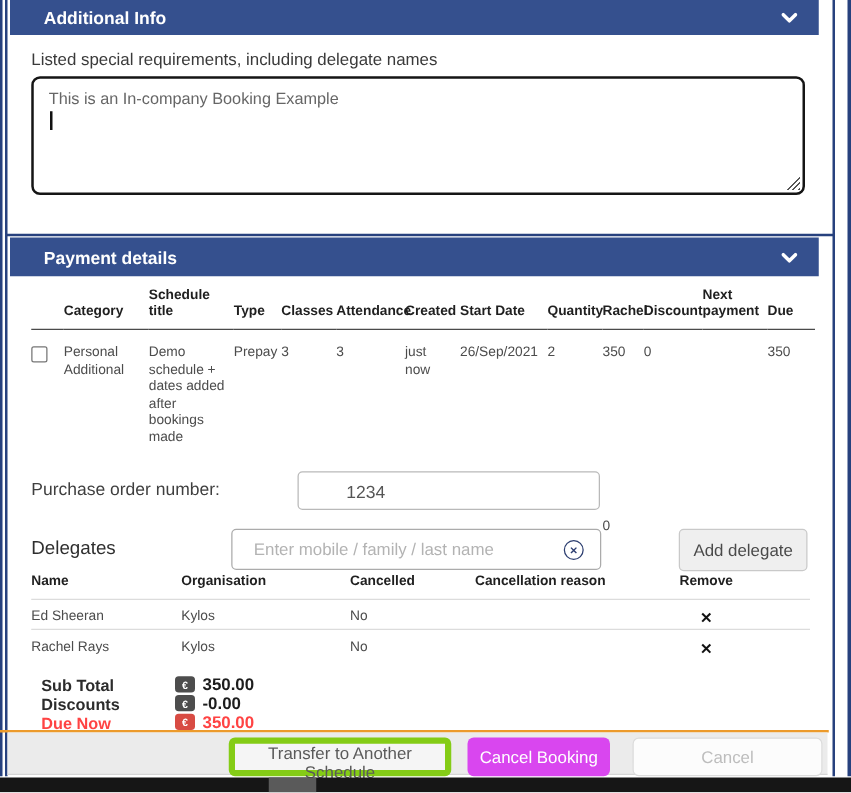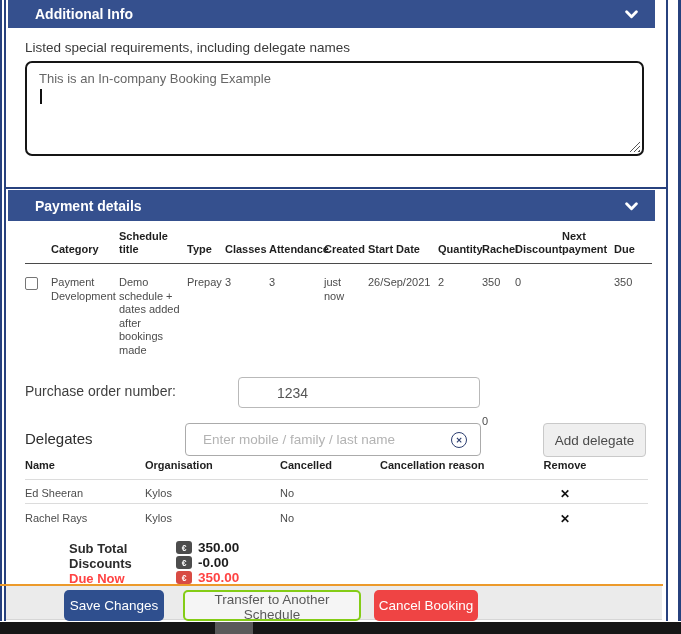--- a/index.html
+++ b/index.html
@@ -60,38 +60,38 @@
 
   .dg-head span, .dg-row span { position:absolute; white-space:nowrap; }
   .dg-head { position:absolute; left:0; width:681px; font-size:11px; font-weight:bold; color:#1f1f1f; }
   .dg-row  { position:absolute; left:0; width:681px; font-size:11px; color:#4c4c4c; }
   .c-name { left:25px; } .c-org { left:145px; } .c-can { left:280px; } .c-res { left:380px; }
   .c-rem { left:530px; width:70px; text-align:center; }
   .dg-sep { position:absolute; left:25px; width:623px; height:1px; background:#dcdcdc; }
   .remove-x { font-weight:bold; color:#111; font-size:12px; cursor:pointer; }
 
   
-  .tot-row { position:absolute; left:33px; width:300px; height:14px;margin-left:36px; }
+  .tot-row { position:absolute; left:33px; width:300px; height:14px; }
   .tot-label { position:absolute; left:0; font-size:13px; font-weight:bold; color:#2c2c2c; }
   .euro-badge { position:absolute; left:107px; top:0; width:16px; height:13px; background:#4d4d4d;
                 border-radius:3px; color:#fff; font-size:8.5px; font-weight:bold;
                 display:flex; align-items:center; justify-content:center; }
   .tot-amount { position:absolute; left:129px; top:-1px; font-size:13.5px; font-weight:bold; color:#1d1d1d; }
   .tot-row.due .tot-label, .tot-row.due .tot-amount { color:#FF4343; }
   .tot-row.due .euro-badge { background:#d84b43; }
 
   
   .orange-line { position:absolute; left:0; top:584px; width:663px; height:2px; background:#EC9A2B; }
   .modal-footer { position:absolute; left:6px; top:586px; width:656px; height:34px; background:#ebebeb;
                   border-bottom:1px solid #d6d6d6; }
   .btn { position:absolute; top:590px; height:31px; border-radius:5px; font-family:"Liberation Sans",sans-serif;
          font-size:13.5px; border:none; cursor:pointer; }
   .btn-save { left:64px; width:100px; background:#2F4F8E; color:#fff; }
-  .btn-transfer { left:183px; width:178px; background:#f5f5f5; border:2px solid #84cc16; color:#5a5a5a; }
-  .btn-cancel-booking { left:374px; width:104px; background:#ef4444; color:#fff; }
+  .btn-transfer { left:183px; width:178px; background:#f5f5f5; border:5px solid #84cc16; color:#5a5a5a; }
+  .btn-cancel-booking { left:374px; width:114px; background:#d946ef; color:#fff; }
   .btn-cancel { left:506px; width:152px; background:#fcfcfc; border:1px solid #dcdcdc; color:#bdbdbd; }
 
   
   .bottom-bar { position:absolute; left:0; top:622px; width:681px; height:12px; background:#161616; }
   .bottom-thumb { position:absolute; left:215px; top:0; width:38px; height:12px; background:#5a5a5a; }
 </style>
 </head>
 <body>
 
 <div class="screen">
@@ -160,21 +160,21 @@
         <th>Quantity</th>
         <th>Rachel</th>
         <th>Discount</th>
         <th>Next payment</th>
         <th>Due</th>
       </tr>
     </thead>
     <tbody>
       <tr>
         <td><span class="checkbox"></span></td>
-        <td>Payment Development</td>
+        <td>Personal Additional</td>
         <td>Demo schedule + dates added after bookings made</td>
         <td>Prepay</td>
         <td>3</td>
         <td>3</td>
         <td>just now</td>
         <td>26/Sep/2021</td>
         <td>2</td>
         <td>350</td>
         <td>0</td>
         <td></td>
@@ -238,21 +238,21 @@
   </div>
   <div class="tot-row due" style="top:571px;">
     <span class="tot-label">Due Now</span>
     <span class="euro-badge">€</span>
     <span class="tot-amount">350.00</span>
   </div>
 
   <div class="orange-line"></div>
   <div class="modal-footer"></div>
 
-  <button class="btn btn-save">Save Changes</button>
   <button class="btn btn-transfer">Transfer to Another Schedule</button>
   <button class="btn btn-cancel-booking">Cancel Booking</button>
+  <button class="btn btn-cancel" disabled="">Cancel</button>
 
   <div class="bottom-bar">
     <div class="bottom-thumb"></div>
   </div>
 
 </div>
 
 </body></html>

